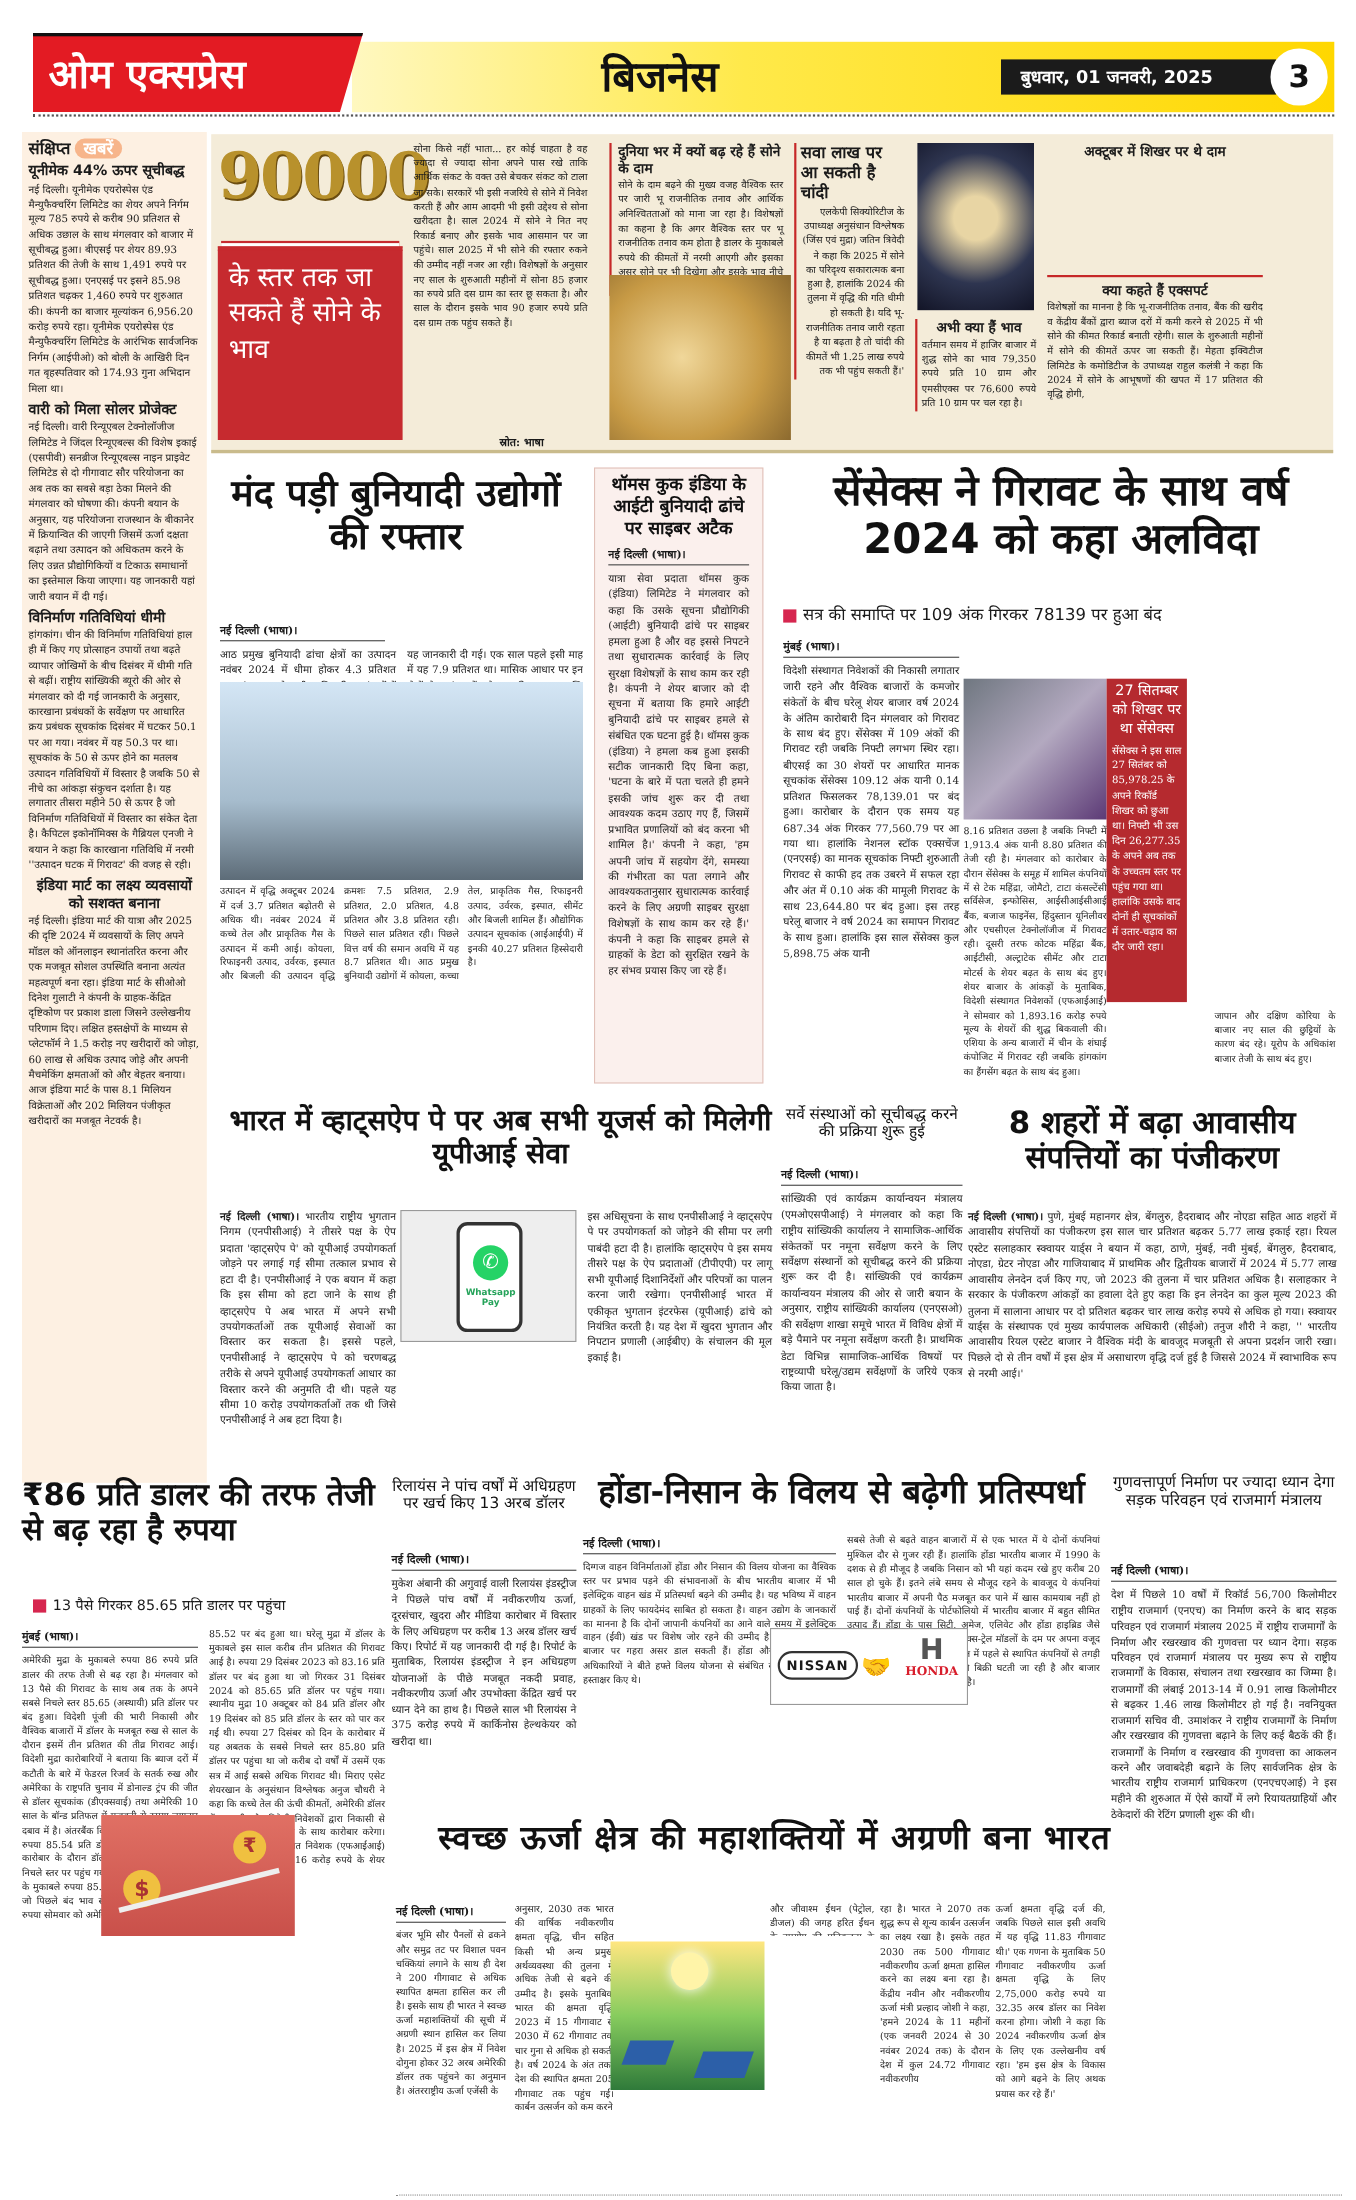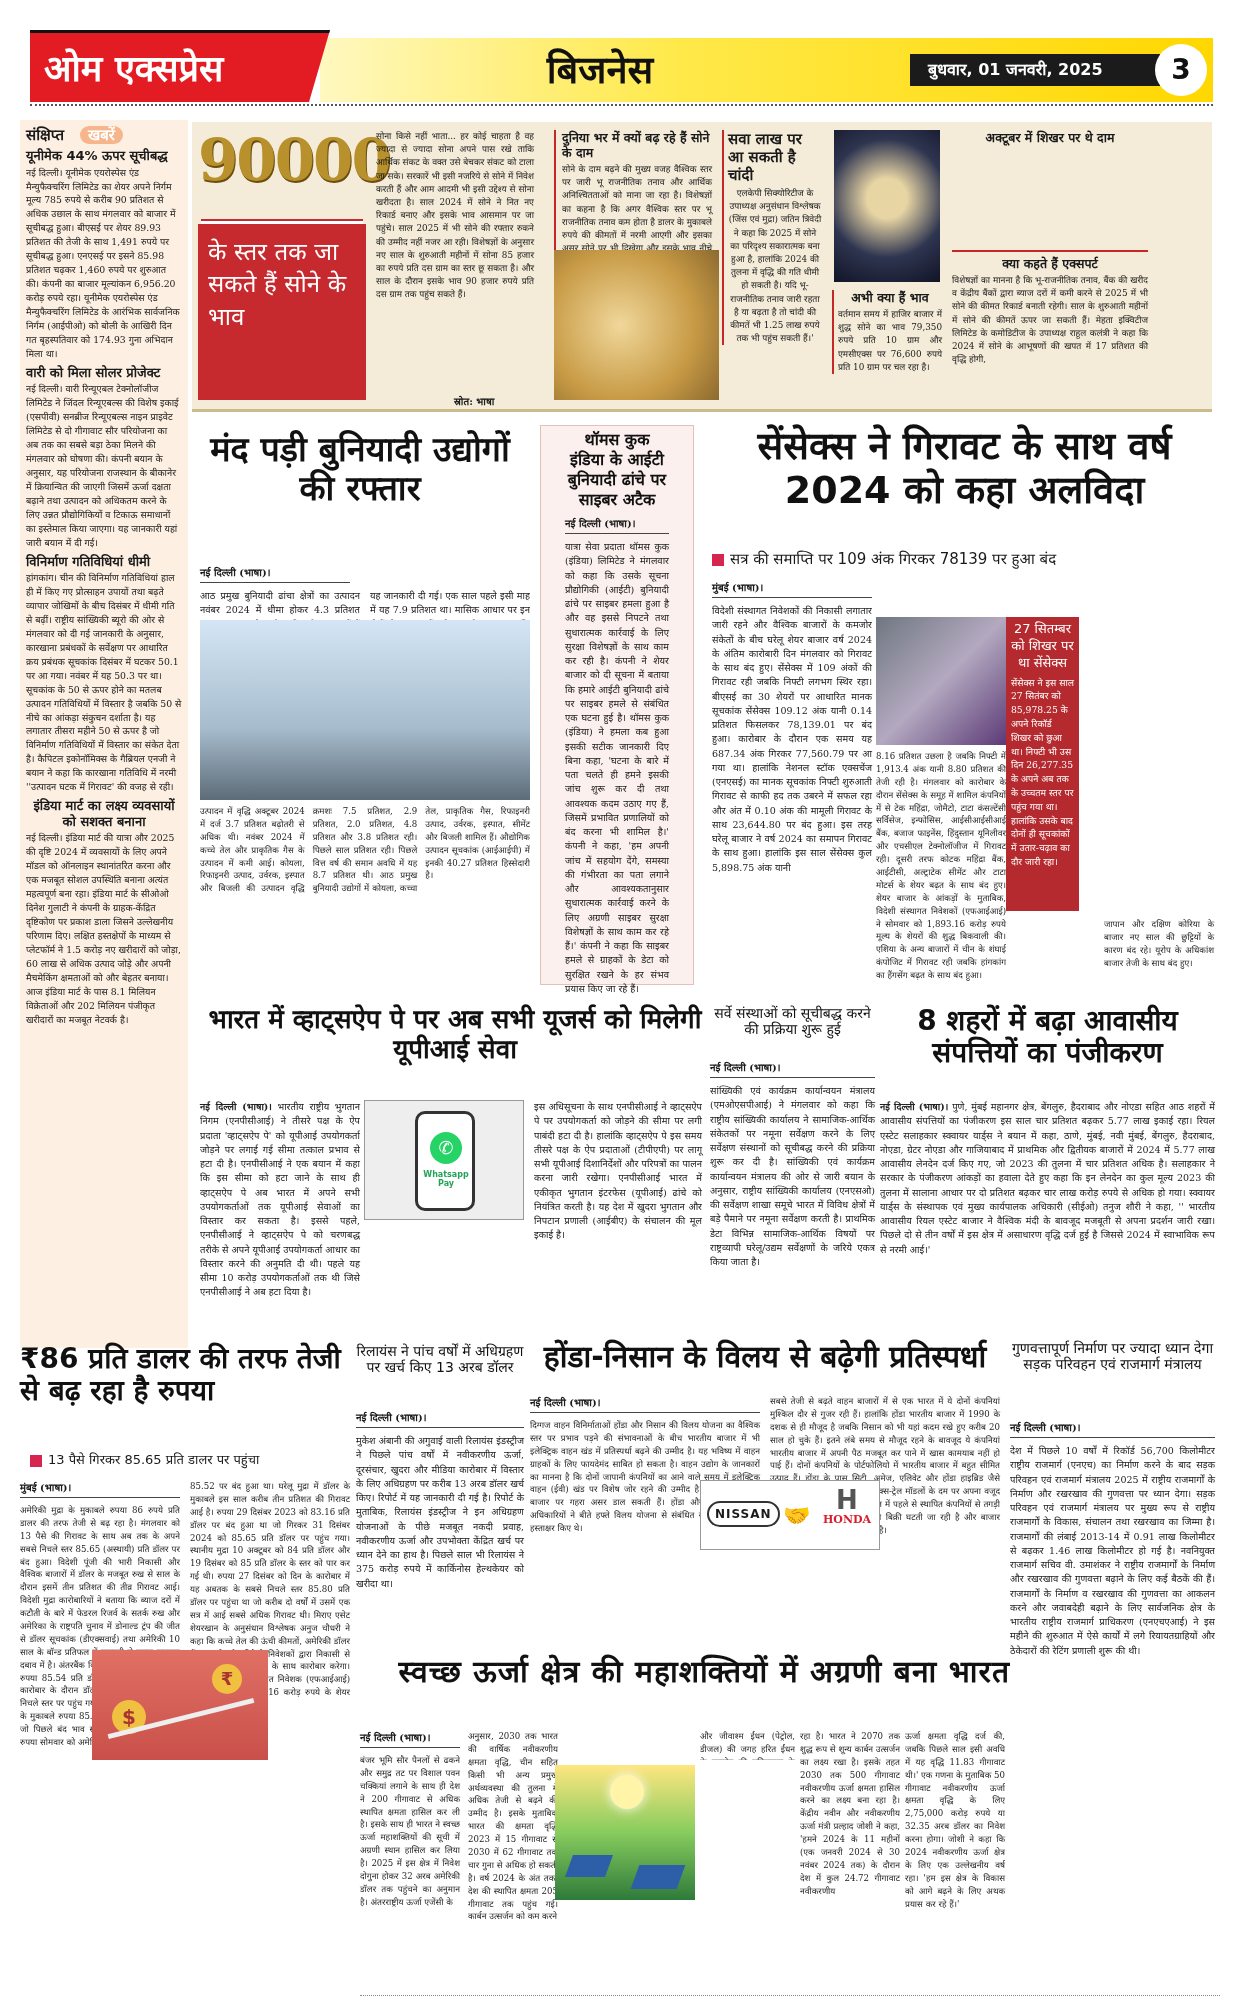--- a/index.html
+++ b/index.html
@@ -15,21 +15,21 @@
 #masthead{left:30px;top:30px;width:1183px;height:72px}
 #logo-box{left:0;top:0;width:300px;height:72px;background:#e31b23;clip-path:polygon(0 0,100% 0,93% 100%,0 100%);color:#fff;font-family:"DejaVu Sans",sans-serif;font-weight:bold;font-size:36px;line-height:72px;padding-left:14px;border-top:3px solid #111}
 #band{left:290px;top:8px;width:893px;height:64px;background:linear-gradient(90deg,#fff8c0,#ffe94a 40%,#ffd700)}
 #section-title{left:420px;top:12px;width:300px;text-align:center;font-family:"DejaVu Sans",sans-serif;font-size:38px;font-weight:bold;color:#111}
 #date-box{left:880px;top:24px;width:250px;height:32px;background:#1b1b1b;color:#fff;font-size:16px;font-family:"DejaVu Sans",sans-serif;font-weight:bold;line-height:32px;padding-left:18px}
 #page-num{left:1125px;top:14px;width:52px;height:52px;background:#fff;border-radius:50%;text-align:center;font:bold 28px/52px "DejaVu Sans",sans-serif;color:#111}
 #dash{left:30px;top:104px;width:1183px;border-top:2px dotted #555}
 
 #briefs{left:20px;top:120px;width:168px;height:1228px;background:#fdf0e2;padding:4px 6px}
 #briefs-head{font-family:"DejaVu Sans",sans-serif;font-weight:bold;font-size:15px;margin-bottom:4px}
-#briefs-head .tag{background:#f7b58b;color:#fff;border-radius:10px;padding:0 8px;margin-left:16px}
+#briefs-head .tag{background:#f7b58b;color:#fff;border-radius:10px;padding:0 8px;margin-left:4px}
 .brief-title{font-family:"DejaVu Sans",sans-serif;font-size:13px;font-weight:bold;margin:4px 0 2px;line-height:1.2}
 .brief-body{font-size:9.3px;line-height:1.5}
 
 #gold{left:192px;top:122px;width:1020px;height:290px;background:#f4ecd9;border-bottom:3px solid #c9bb8c}
 #big-num{left:6px;top:4px;font-size:58px;font-weight:bold;color:#b8912c;font-family:"DejaVu Serif",serif;letter-spacing:-2px;text-shadow:1px 2px 0 #6b4d10}
 #red-box{left:6px;top:102px;width:168px;height:176px;background:#c62a2f;color:#fff;font-family:"DejaVu Sans",sans-serif;font-size:24px;line-height:1.35;padding:8px 10px;border-top:4px double #c62a2f;box-shadow:0 -6px 0 -3px #fff,0 -8px 0 -3px #c62a2f}
 #gold-intro{left:184px;top:8px;width:158px}
 #gold-source{left:262px;top:272px;font-size:10px;font-weight:bold}
 #gold-world{left:362px;top:8px;width:158px}
 #gold-jewel{left:362px;top:128px;width:165px;height:150px;background:radial-gradient(circle at 40% 50%,#f0d79a,#c79a45 60%,#8c6a2f)}
@@ -39,21 +39,21 @@
 #gold-oct{left:760px;top:8px;width:196px}
 #gold-expert{left:760px;top:128px;width:196px}
 .gh{font-family:"DejaVu Sans",sans-serif;font-size:12.5px;font-weight:bold;margin-bottom:3px;line-height:1.2}
 .gt{font-size:8.8px;line-height:1.5;text-align:justify}
 
 #infra-hl{left:200px;top:430px;width:320px;font-size:34px;text-align:center}
 #infra-body{left:200px;top:565px;width:330px}
 #infra-img{left:200px;top:620px;width:330px;height:180px;background:linear-gradient(180deg,#d4e6f5,#a6bccd 60%,#5d6c78)}
 #infra-bottom{left:200px;top:805px;width:330px}
 
-#tc-box{left:540px;top:425px;width:154px;height:560px;background:#fbf0ed;border:1px solid #e2c1b9;padding:4px 24px}
+#tc-box{left:540px;top:425px;width:154px;height:560px;background:#fbf0ed;border:1px solid #e2c1b9;padding:4px 12px}
 #tc-hl{font-family:"DejaVu Sans",sans-serif;font-size:16px;text-align:center;line-height:1.25;margin-bottom:6px}
 
 #sx-hl{left:712px;top:425px;width:505px;font-size:38px;text-align:center;font-weight:900}
 #sx-sub{left:712px;top:548px;font-family:"DejaVu Sans",sans-serif;font-size:15px}
 #sx-col1{left:712px;top:580px;width:160px}
 #sx-img{left:876px;top:617px;width:130px;height:128px;background:linear-gradient(135deg,#6f7780,#b3a9c0 50%,#5c3a76)}
 #sx-red{left:1006px;top:617px;width:73px;height:294px;background:#b52a2f;color:#fff;padding:4px 5px}
 #sx-red-h{font-family:"DejaVu Sans",sans-serif;font-size:13px;text-align:center;line-height:1.3;margin-bottom:4px}
 #sx-red-b{font-size:9.2px;line-height:1.5}
 #sx-col2{left:876px;top:750px;width:130px}
@@ -133,21 +133,21 @@
   <div class="abs" id="red-box">के स्तर तक जा सकते हैं सोने के भाव</div>
   <div class="abs gt" id="gold-intro">सोना किसे नहीं भाता... हर कोई चाहता है वह ज्यादा से ज्यादा सोना अपने पास रखे ताकि आर्थिक संकट के वक्त उसे बेचकर संकट को टाला जा सके। सरकारें भी इसी नजरिये से सोने में निवेश करती हैं और आम आदमी भी इसी उद्देश्य से सोना खरीदता है। साल 2024 में सोने ने नित नए रिकार्ड बनाए और इसके भाव आसमान पर जा पहुंचे। साल 2025 में भी सोने की रफ्तार रुकने की उम्मीद नहीं नजर आ रही। विशेषज्ञों के अनुसार नए साल के शुरुआती महीनों में सोना 85 हजार का रुपये प्रति दस ग्राम का स्तर छू सकता है। और साल के दौरान इसके भाव 90 हजार रुपये प्रति दस ग्राम तक पहुंच सकते हैं।</div>
   <div class="abs" id="gold-source">स्रोत: भाषा</div>
   <div class="abs vrule" id="gold-world" style="padding-left:6px">
     <div class="gh">दुनिया भर में क्यों बढ़ रहे हैं सोने के दाम</div>
     <div class="gt">सोने के दाम बढ़ने की मुख्य वजह वैश्विक स्तर पर जारी भू राजनीतिक तनाव और आर्थिक अनिश्चितताओं को माना जा रहा है। विशेषज्ञों का कहना है कि अगर वैश्विक स्तर पर भू राजनीतिक तनाव कम होता है डालर के मुकाबले रुपये की कीमतों में नरमी आएगी और इसका असर सोने पर भी दिखेगा और इसके भाव नीचे आएंगे।</div>
   </div>
   <div class="abs" id="gold-jewel"></div>
   <div class="abs vrule" id="gold-silver" style="padding-left:4px">
     <div class="gh" style="font-size:15px">सवा लाख पर आ सकती है चांदी</div>
-    <div class="gt" style="text-align:center">एलकेपी सिक्योरिटीज के उपाध्यक्ष अनुसंधान विश्लेषक (जिंस एवं मुद्रा) जतिन त्रिवेदी ने कहा कि 2025 में सोने का परिदृश्य सकारात्मक बना हुआ है, हालांकि 2024 की तुलना में वृद्धि की गति धीमी हो सकती है। यदि भू-राजनीतिक तनाव जारी रहता है या बढ़ता है तो चांदी की कीमतें भी 1.25 लाख रुपये तक भी पहुंच सकती हैं।'</div>
+    <div class="gt" style="text-align:right">एलकेपी सिक्योरिटीज के उपाध्यक्ष अनुसंधान विश्लेषक (जिंस एवं मुद्रा) जतिन त्रिवेदी ने कहा कि 2025 में सोने का परिदृश्य सकारात्मक बना हुआ है, हालांकि 2024 की तुलना में वृद्धि की गति धीमी हो सकती है। यदि भू-राजनीतिक तनाव जारी रहता है या बढ़ता है तो चांदी की कीमतें भी 1.25 लाख रुपये तक भी पहुंच सकती हैं।'</div>
   </div>
   <div class="abs" id="jewel2"></div>
   <div class="abs vrule" id="gold-now" style="padding-left:4px">
     <div class="gh" style="text-align:center">अभी क्या हैं भाव</div>
     <div class="gt">वर्तमान समय में हाजिर बाजार में शुद्ध सोने का भाव 79,350 रुपये प्रति 10 ग्राम और एमसीएक्स पर 76,600 रुपये प्रति 10 ग्राम पर चल रहा है।</div>
   </div>
   <div class="abs" id="gold-oct">
     <div class="gh" style="text-align:center">अक्टूबर में शिखर पर थे दाम</div>
   </div>
   <div class="abs vrule" id="gold-expert" style="border-left:none;border-top:2px solid #c62828;padding-top:4px">

